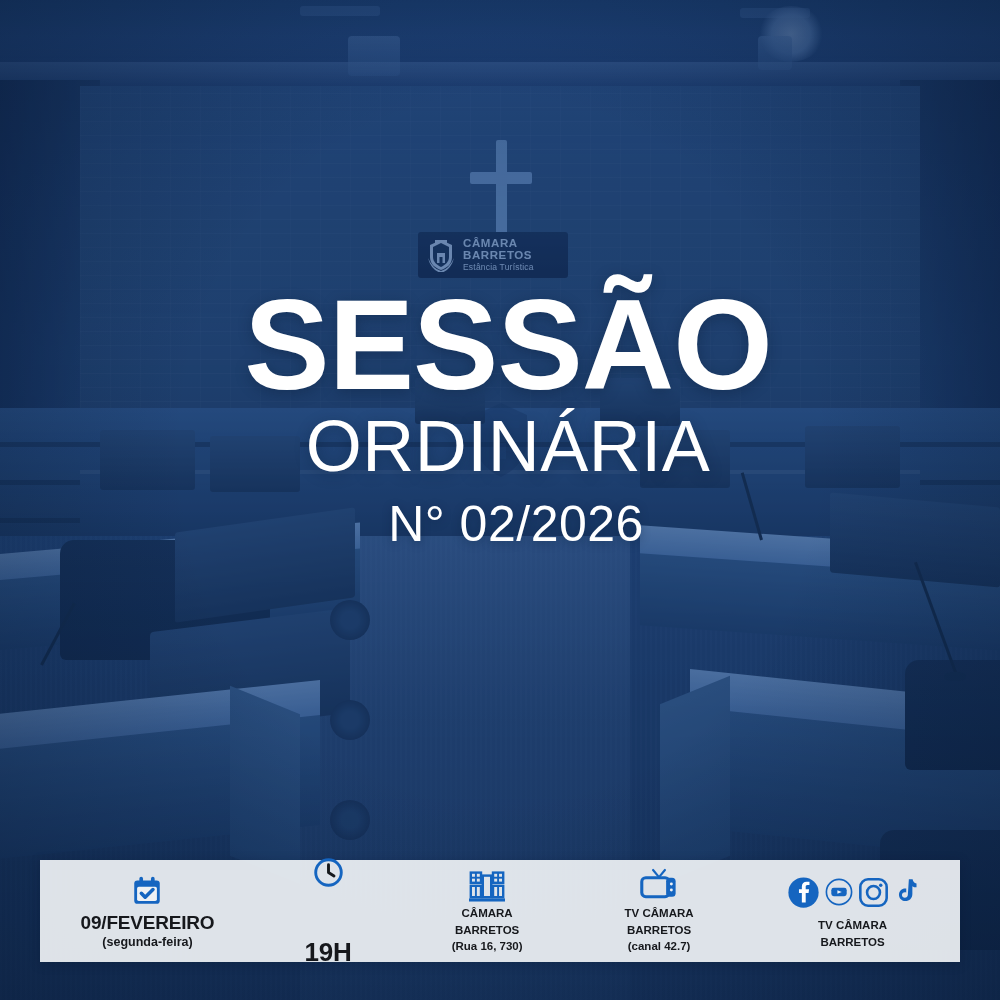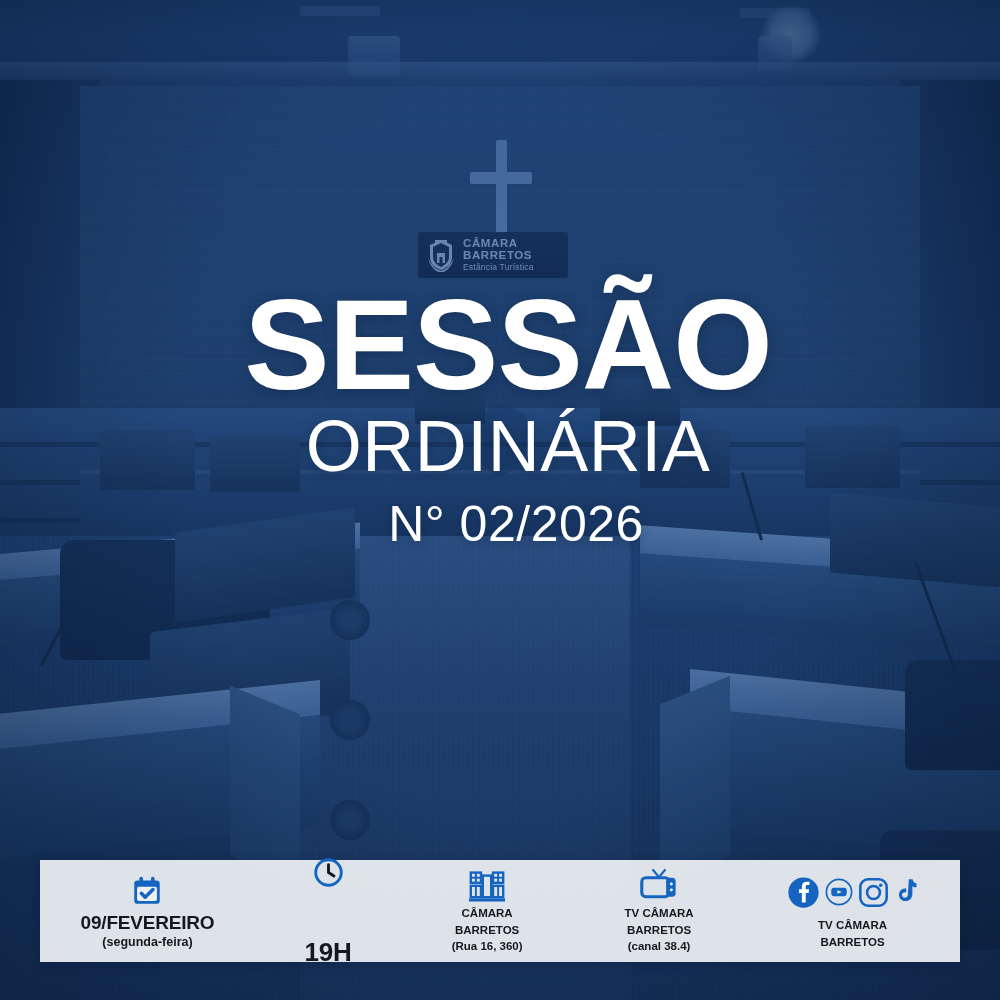--- a/index.html
+++ b/index.html
@@ -310,36 +310,36 @@
           <rect x="11.5" y="4.5" width="7" height="18" fill="none" stroke="#1565c0" stroke-width="2"></rect>
           <rect x="1.5" y="13" width="8.5" height="9.5" fill="none" stroke="#1565c0" stroke-width="2"></rect>
           <line x1="5.75" y1="13" x2="5.75" y2="22.5" stroke="#1565c0" stroke-width="1.6"></line>
           <rect x="20" y="13" width="8.5" height="9.5" fill="none" stroke="#1565c0" stroke-width="2"></rect>
           <line x1="24.25" y1="13" x2="24.25" y2="22.5" stroke="#1565c0" stroke-width="1.6"></line>
           <rect x="0" y="23.5" width="30" height="2.6" fill="#1565c0"></rect>
         </svg>
       </div>
       <div class="small">CÂMARA</div>
       <div class="small">BARRETOS</div>
-      <div class="small">(Rua  16, 360)</div>
+      <div class="small">(Rua  16, 730)</div>
     </div>
 
     <div class="cell tv">
       <div class="ico">
         <svg width="38" height="36" viewBox="0 0 32 30">
           <path d="M11 1.5 L16 7.5 L21 1.5" stroke="#1565c0" stroke-width="1.8" fill="none" stroke-linecap="round"></path>
           <rect x="1.5" y="8" width="23" height="16" rx="3.4" fill="none" stroke="#1565c0" stroke-width="2.6"></rect>
           <rect x="22" y="8" width="8" height="16" rx="3" fill="#1565c0"></rect>
           <circle cx="26.4" cy="13.4" r="1.25" fill="#eef1f4"></circle>
           <circle cx="26.4" cy="18.4" r="1.25" fill="#eef1f4"></circle>
         </svg>
       </div>
       <div class="small">TV CÂMARA</div>
       <div class="small">BARRETOS</div>
-      <div class="small">(canal 38.4)</div>
+      <div class="small">(canal 42.7)</div>
     </div>
 
     <div class="cell social">
       <div class="socialrow">
         <svg width="33" height="33" viewBox="0 0 24 24">
           <circle cx="12" cy="12" r="11" fill="#1565c0"></circle>
           <path d="M13.6 12.3h2.1l.35-2.7h-2.45V7.9c0-.78.22-1.3 1.33-1.3h1.42V4.2c-.25-.03-1.1-.1-2.08-.1-2.06 0-3.47 1.26-3.47 3.56V9.6H8.7v2.7h2.1v6.9h2.8z" fill="#fff"></path>
         </svg>
         <svg width="28" height="28" viewBox="0 0 24 24">
           <circle cx="12" cy="12" r="10.8" fill="none" stroke="#1565c0" stroke-width="1.4"></circle>

